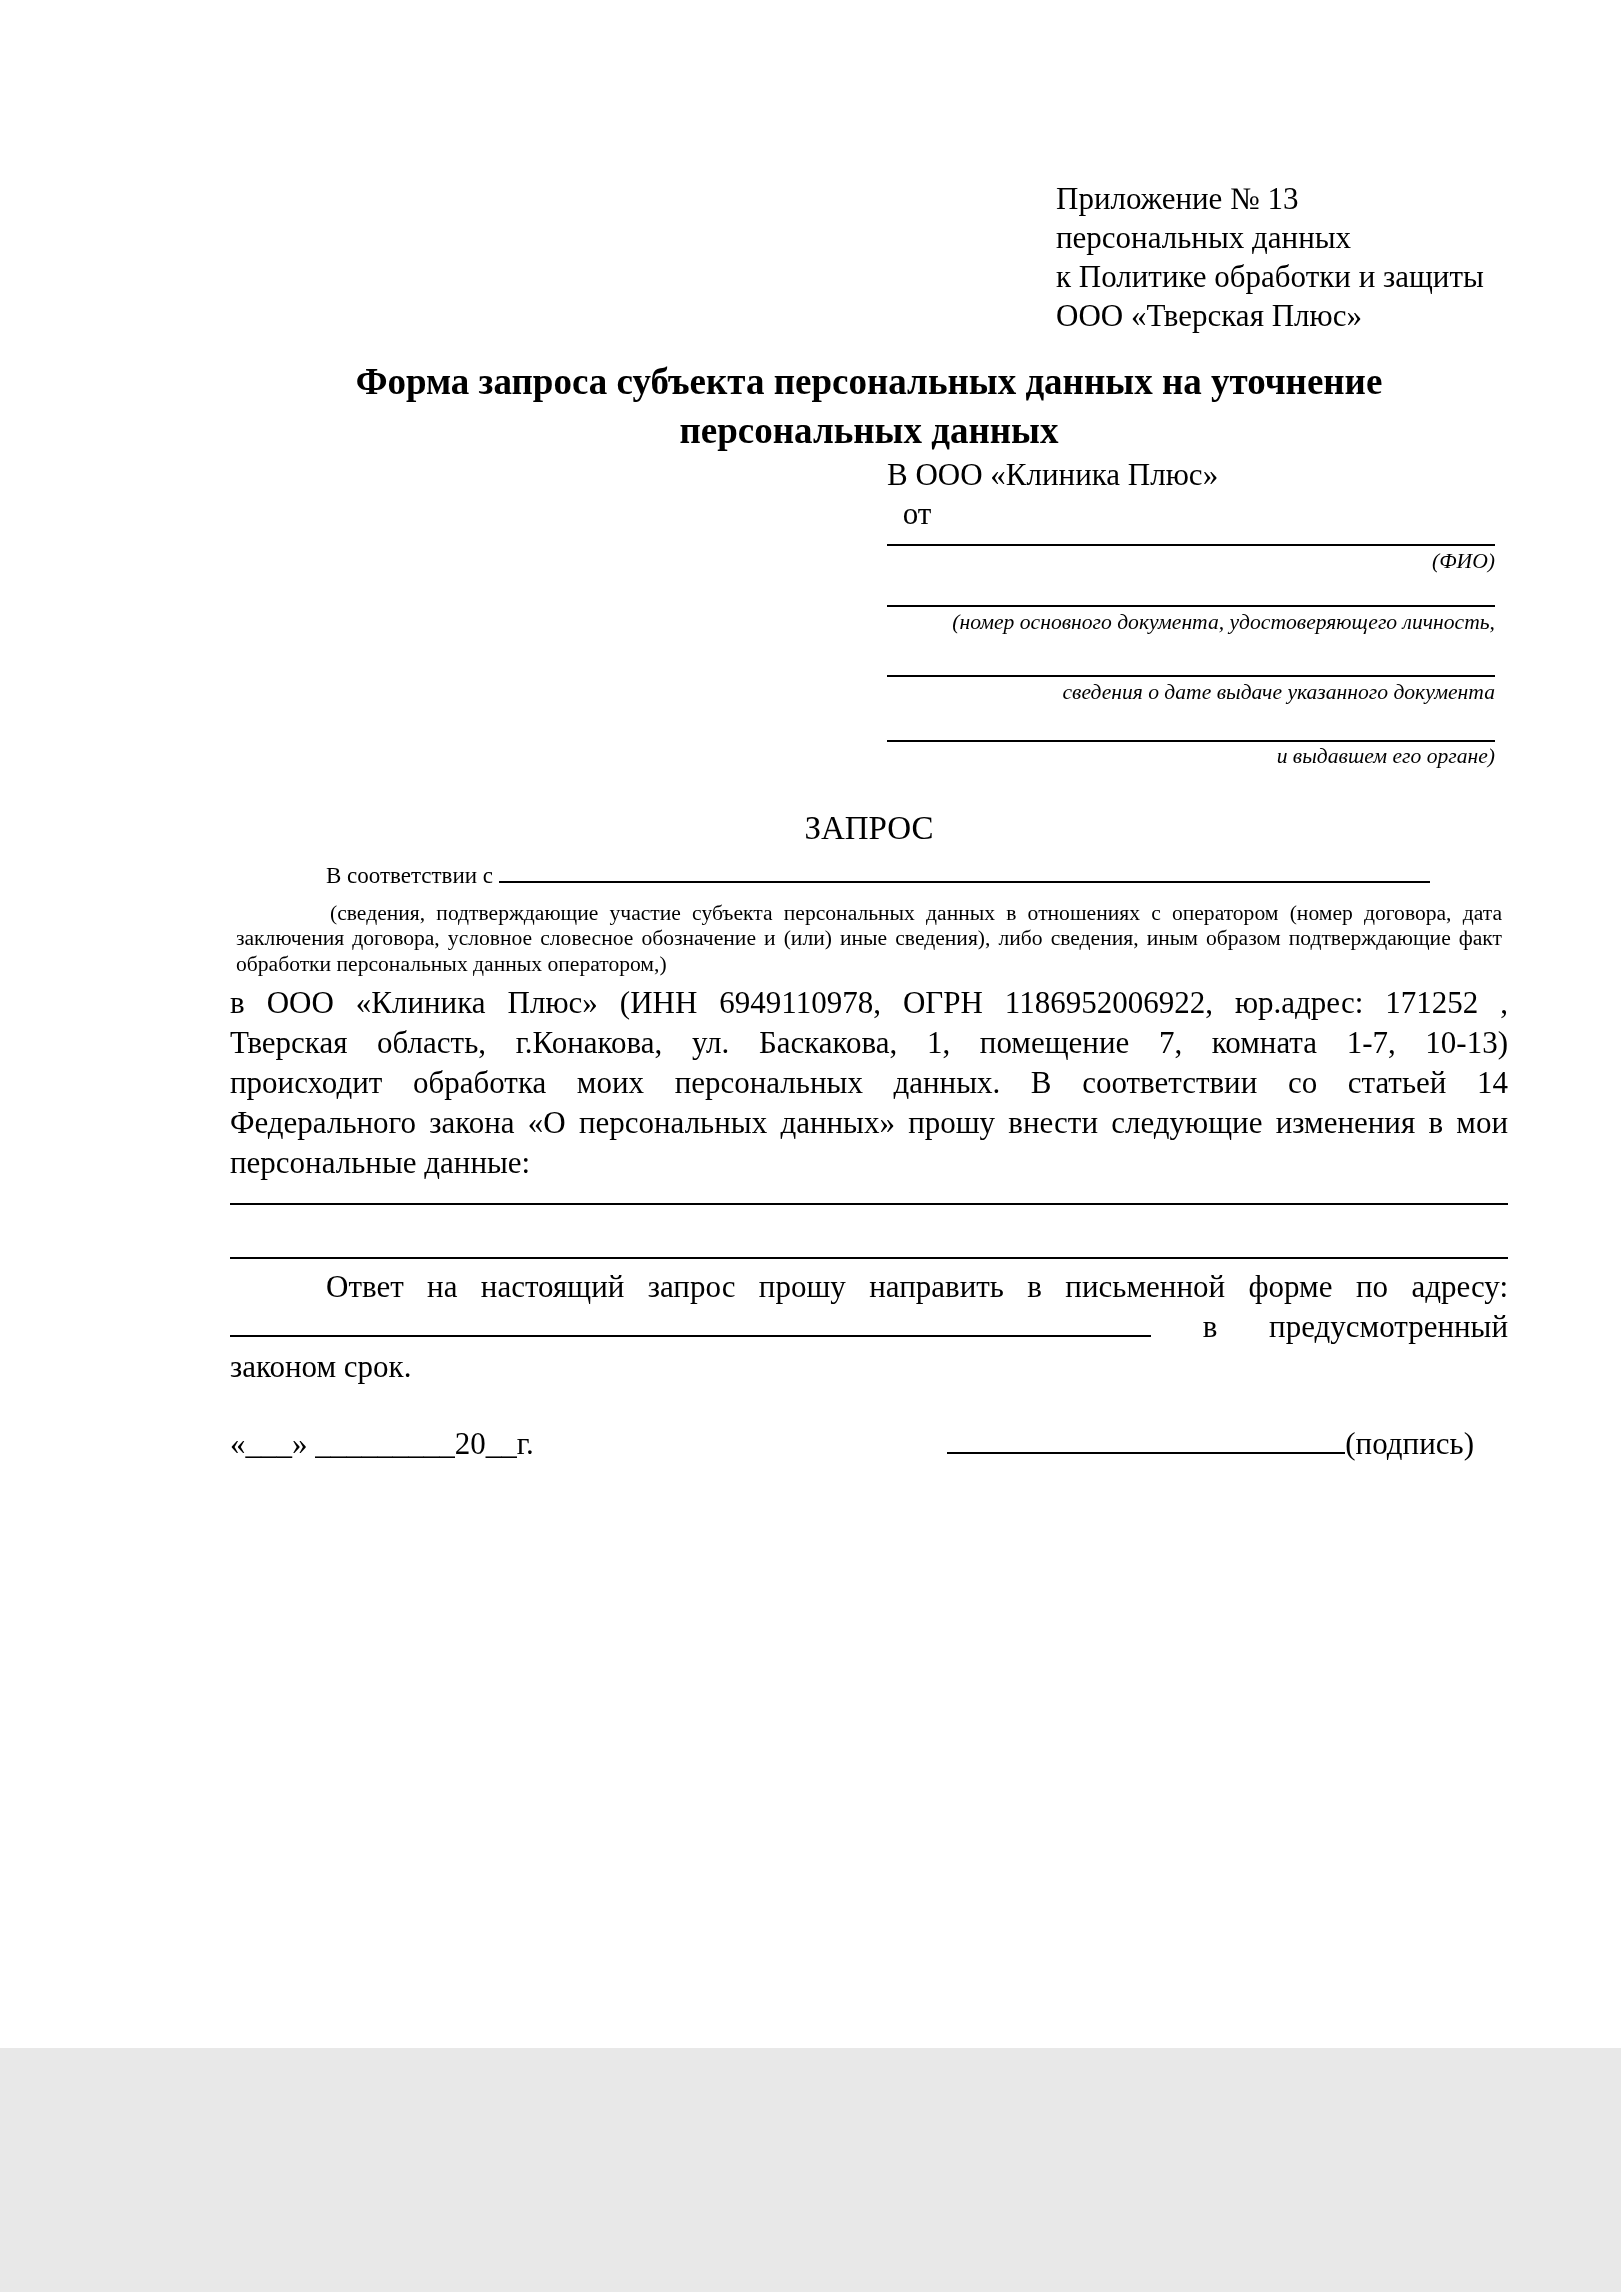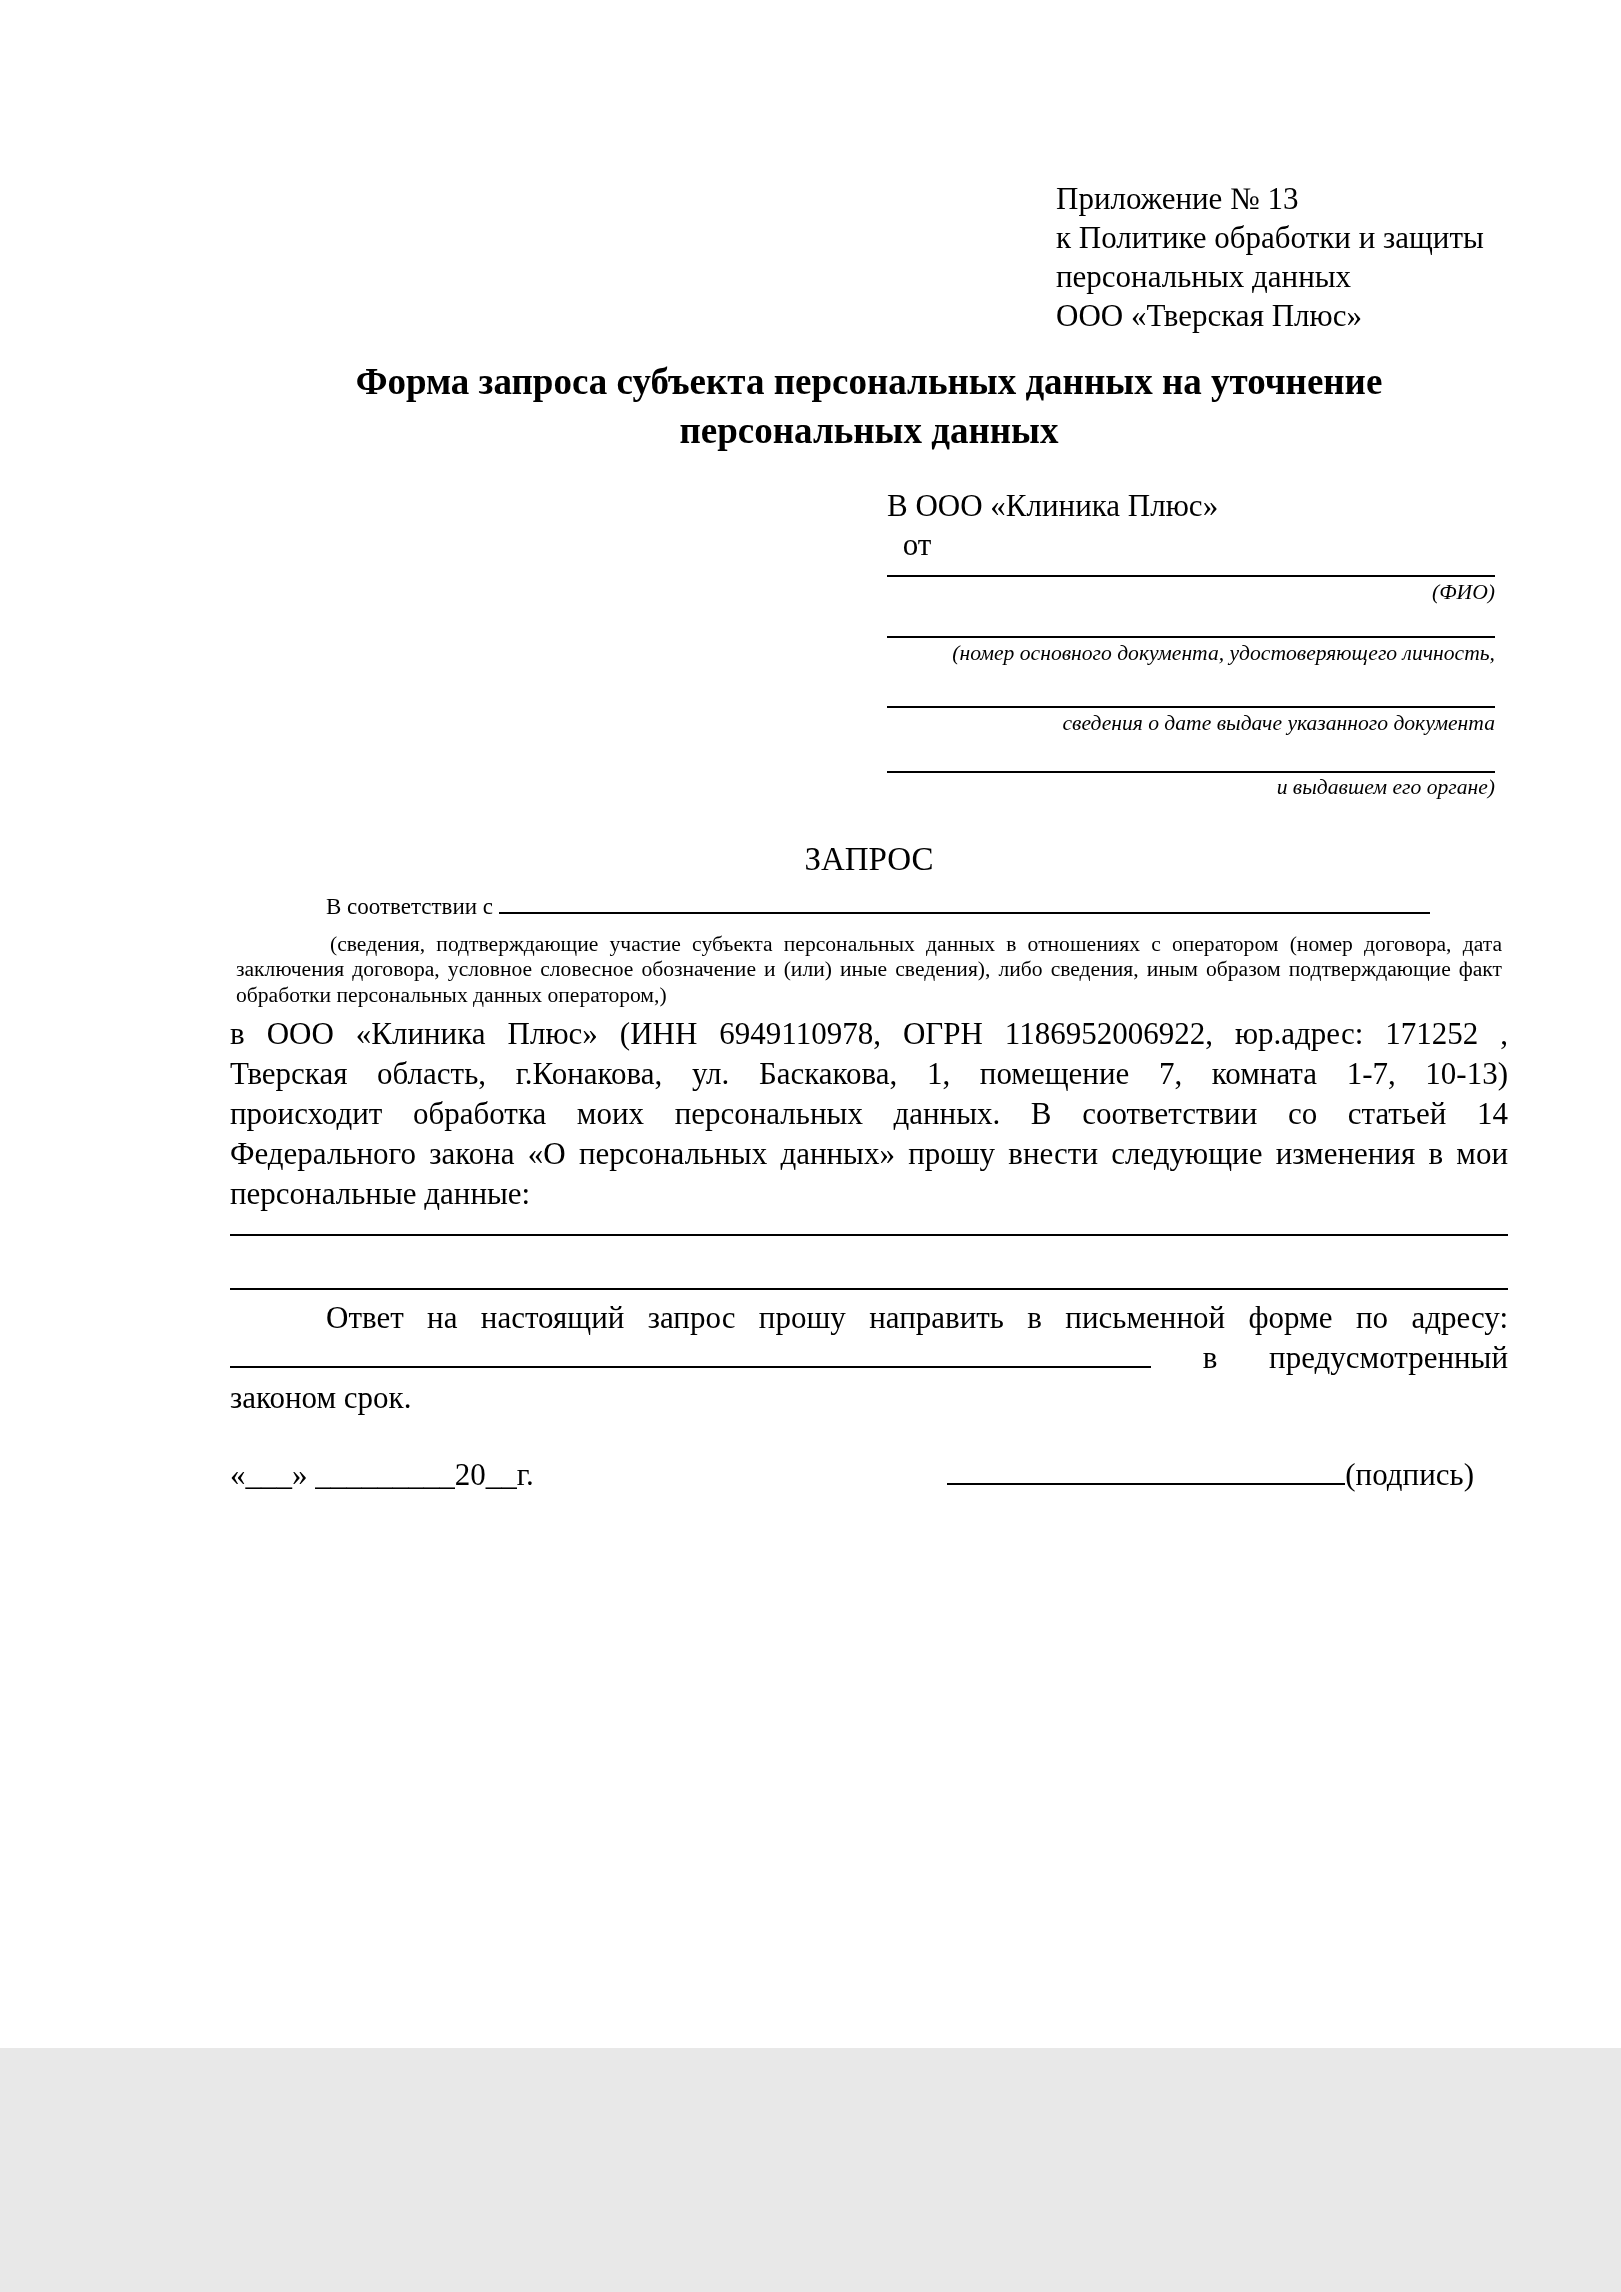--- a/index.html
+++ b/index.html
@@ -24,21 +24,20 @@
   
   .doc-title {
     margin: 21.6px 0 0 0;
     font-size: 37px;
     font-weight: bold;
     line-height: 49px;
     text-align: center;
   }
   
   .addressee {
-    margin-top: 31px;
     margin-left: 657px;
     width: 608px;
     font-size: 31px;
     line-height: 39px;
   }
   .addressee .from-label { padding-left: 15.7px; }
   .fill-line { border-bottom: 2.9px solid #000; }
   .fill-1 { height: 11.8px; }
   .fill-2 { height: 30px; }
   .fill-3 { height: 40px; }
@@ -108,22 +107,22 @@
     border-bottom: 2.9px solid #000;
   }
 </style>
 </head>
 <body>
 
 <div class="page">
 
   <div class="appendix">
     <div>Приложение № 13</div>
+    <div>персональных данных</div>
     <div>к Политике обработки и защиты</div>
-    <div>персональных данных</div>
     <div>ООО «Тверская Плюс»</div>
   </div>
 
   <div class="doc-title">Форма запроса субъекта персональных данных на уточнение персональных данных</div>
 
   <div class="addressee">
     <div>В ООО «Клиника Плюс»</div>
     <div class="from-label">от</div>
 
     <div class="fill-line fill-1"></div>

